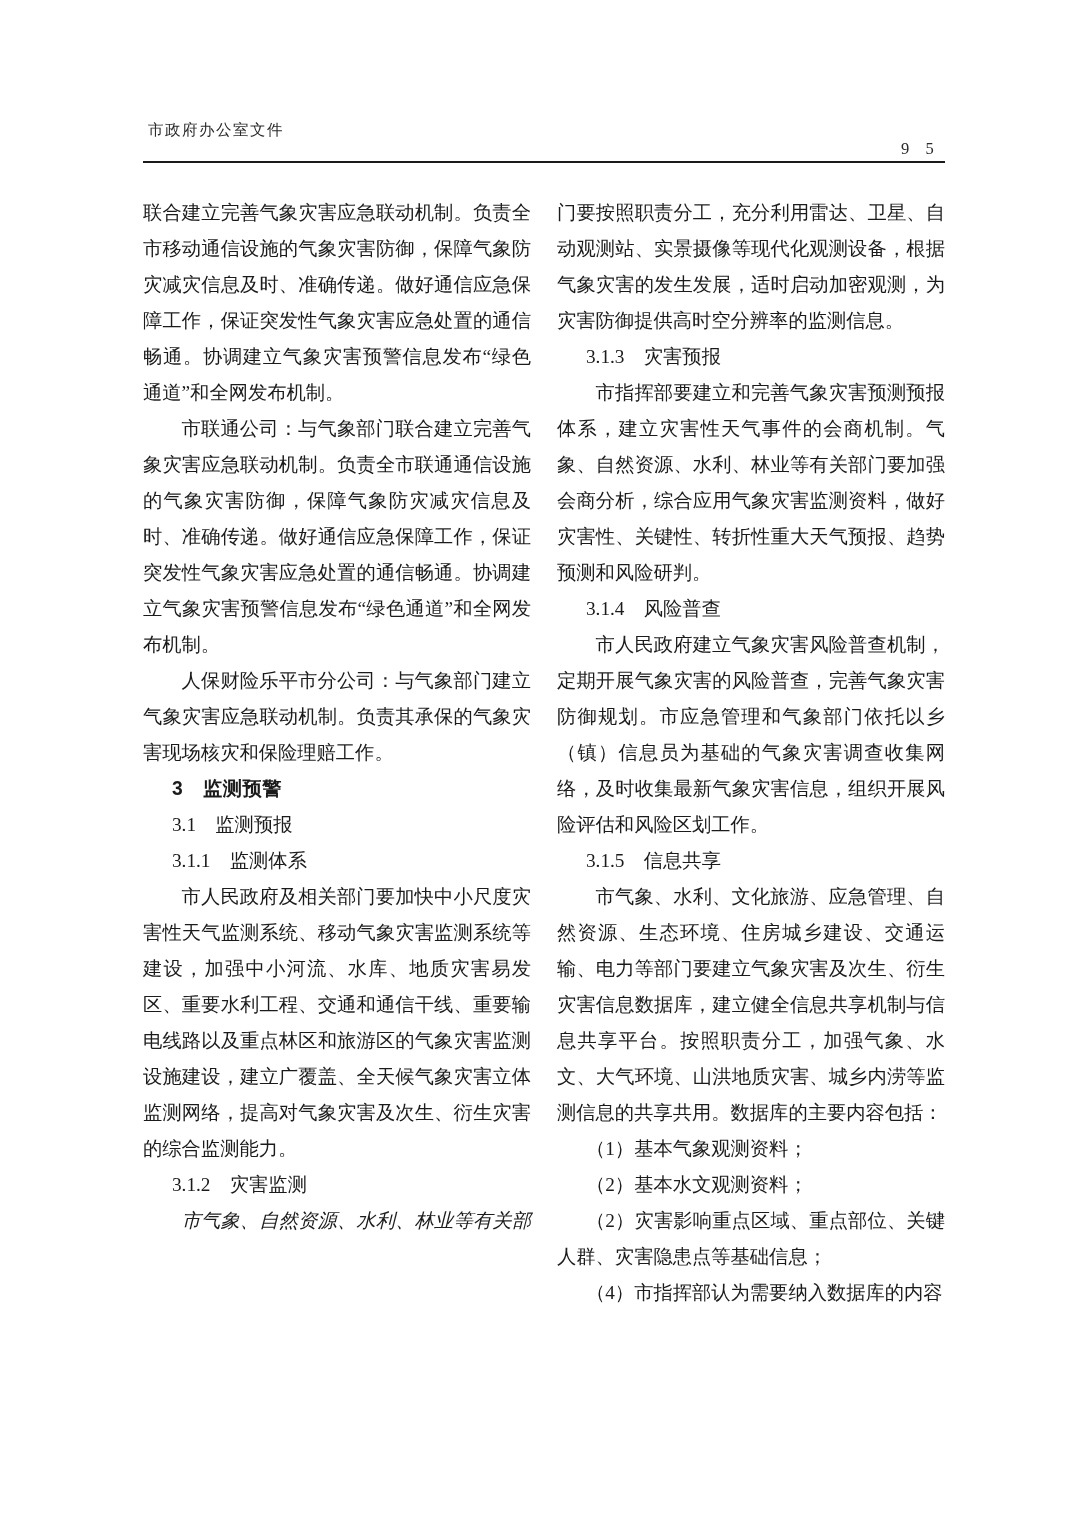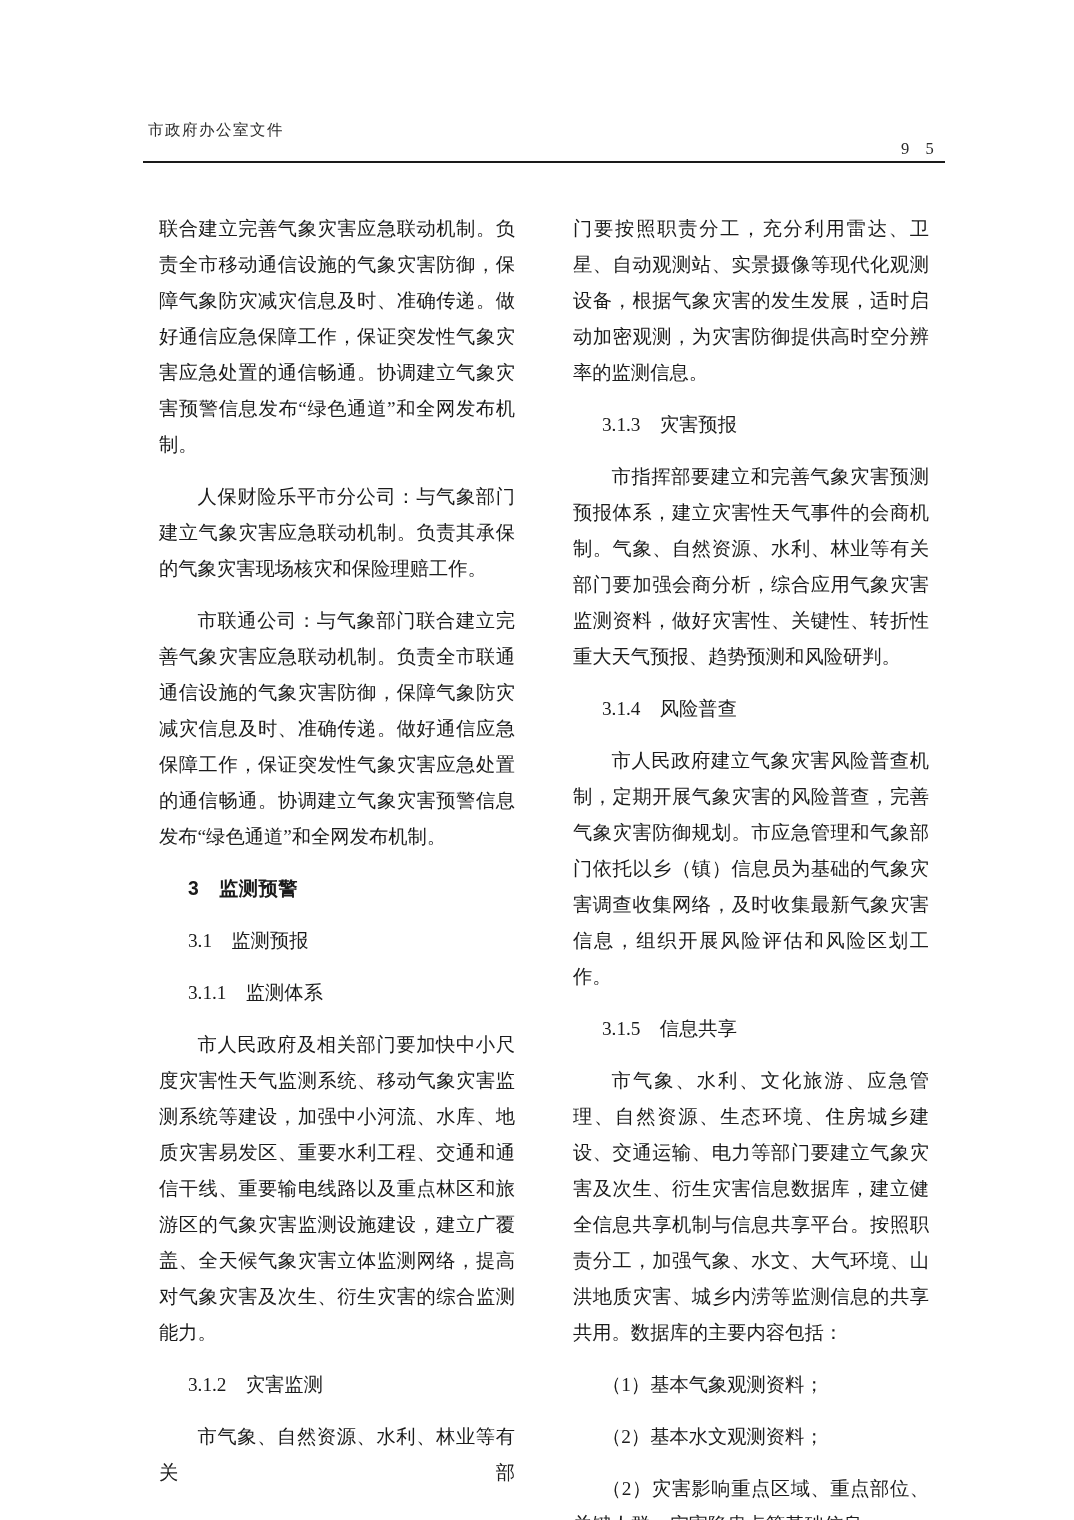--- a/index.html
+++ b/index.html
@@ -55,56 +55,56 @@
     top: 195px;
     width: 802px;
     display: flex;
     gap: 26px;
   }
   .column {
     width: 388px;
     flex: 0 0 388px;
   }
   .column p {
-    margin: 16px;
+    margin: 0;
     font-size: 19.3px;
     line-height: 36px;
     text-align: justify;
     word-break: normal;
     overflow-wrap: break-word;
   }
   .para-indent      { text-indent: 2em; }
   .para-noindent    { text-indent: 0; }
   .heading-major {
     text-indent: 1.5em;
     font-family: "Liberation Sans", "DejaVu Sans", sans-serif;
     font-weight: 700;
     letter-spacing: 0.5px;
   }
   .heading-sub      { text-indent: 1.5em; }
   .list-item        { text-indent: 1.5em; }
-  .justify-last     { text-align-last: justify; }
+  .justify-last     { text-align-last: justify; font-style: italic; }
 </style>
 </head>
 <body>
 
 <div class="page">
 
   <div class="doc-header">
     <span class="header-title">市政府办公室文件</span>
     <span class="page-number">9 5</span>
     <div class="header-rule"></div>
   </div>
 
   <div class="columns">
 
     <section class="column">
       <p class="para-noindent">联合建立完善气象灾害应急联动机制。负责全市移动通信设施的气象灾害防御，保障气象防灾减灾信息及时、准确传递。做好通信应急保障工作，保证突发性气象灾害应急处置的通信畅通。协调建立气象灾害预警信息发布“绿色通道”和全网发布机制。</p>
+      <p class="para-indent">市联通公司：与气象部门联合建立完善气象灾害应急联动机制。负责全市联通通信设施的气象灾害防御，保障气象防灾减灾信息及时、准确传递。做好通信应急保障工作，保证突发性气象灾害应急处置的通信畅通。协调建立气象灾害预警信息发布“绿色通道”和全网发布机制。</p>
       <p class="para-indent">人保财险乐平市分公司：与气象部门建立气象灾害应急联动机制。负责其承保的气象灾害现场核灾和保险理赔工作。</p>
-      <p class="para-indent">市联通公司：与气象部门联合建立完善气象灾害应急联动机制。负责全市联通通信设施的气象灾害防御，保障气象防灾减灾信息及时、准确传递。做好通信应急保障工作，保证突发性气象灾害应急处置的通信畅通。协调建立气象灾害预警信息发布“绿色通道”和全网发布机制。</p>
       <p class="heading-major">3　监测预警</p>
       <p class="heading-sub">3.1　监测预报</p>
       <p class="heading-sub">3.1.1　监测体系</p>
       <p class="para-indent">市人民政府及相关部门要加快中小尺度灾害性天气监测系统、移动气象灾害监测系统等建设，加强中小河流、水库、地质灾害易发区、重要水利工程、交通和通信干线、重要输电线路以及重点林区和旅游区的气象灾害监测设施建设，建立广覆盖、全天候气象灾害立体监测网络，提高对气象灾害及次生、衍生灾害的综合监测能力。</p>
       <p class="heading-sub">3.1.2　灾害监测</p>
       <p class="para-indent justify-last">市气象、自然资源、水利、林业等有关部</p>
     </section>
 
     <section class="column">
       <p class="para-noindent">门要按照职责分工，充分利用雷达、卫星、自动观测站、实景摄像等现代化观测设备，根据气象灾害的发生发展，适时启动加密观测，为灾害防御提供高时空分辨率的监测信息。</p>

